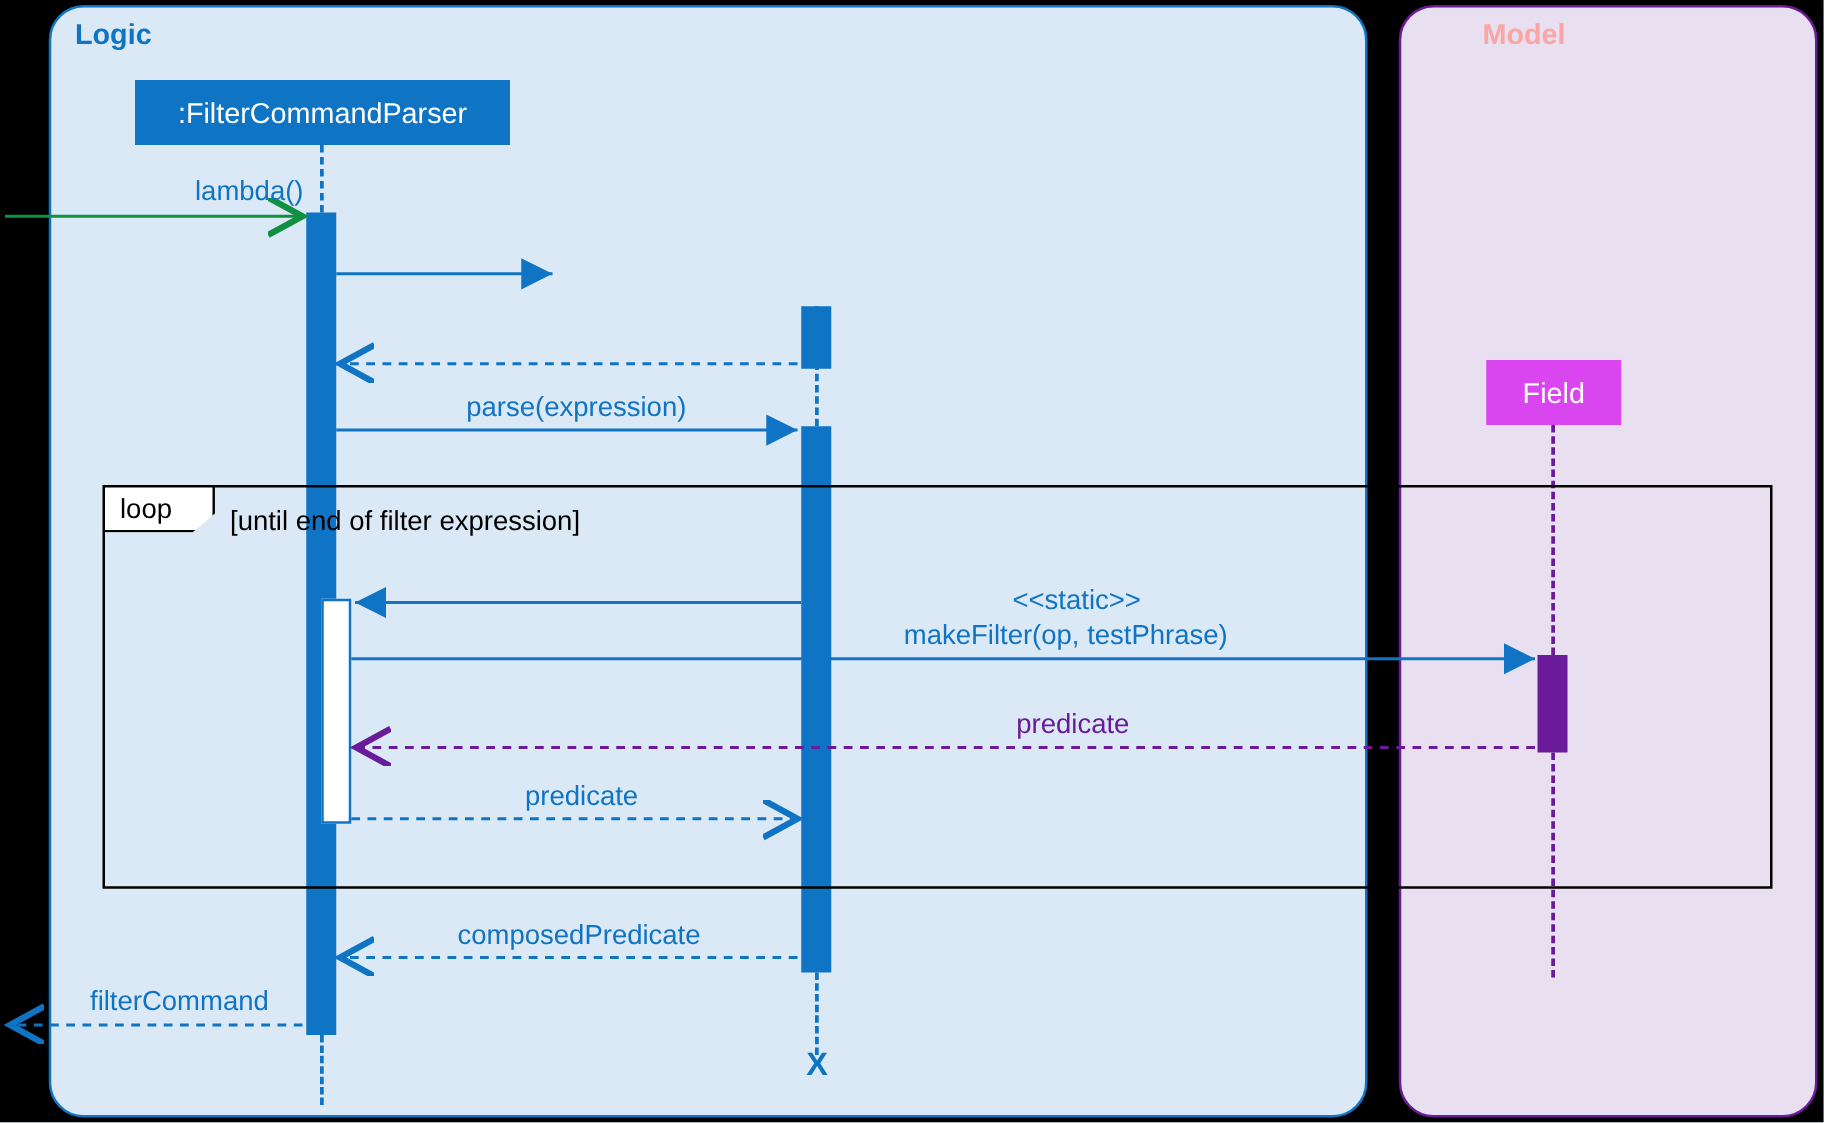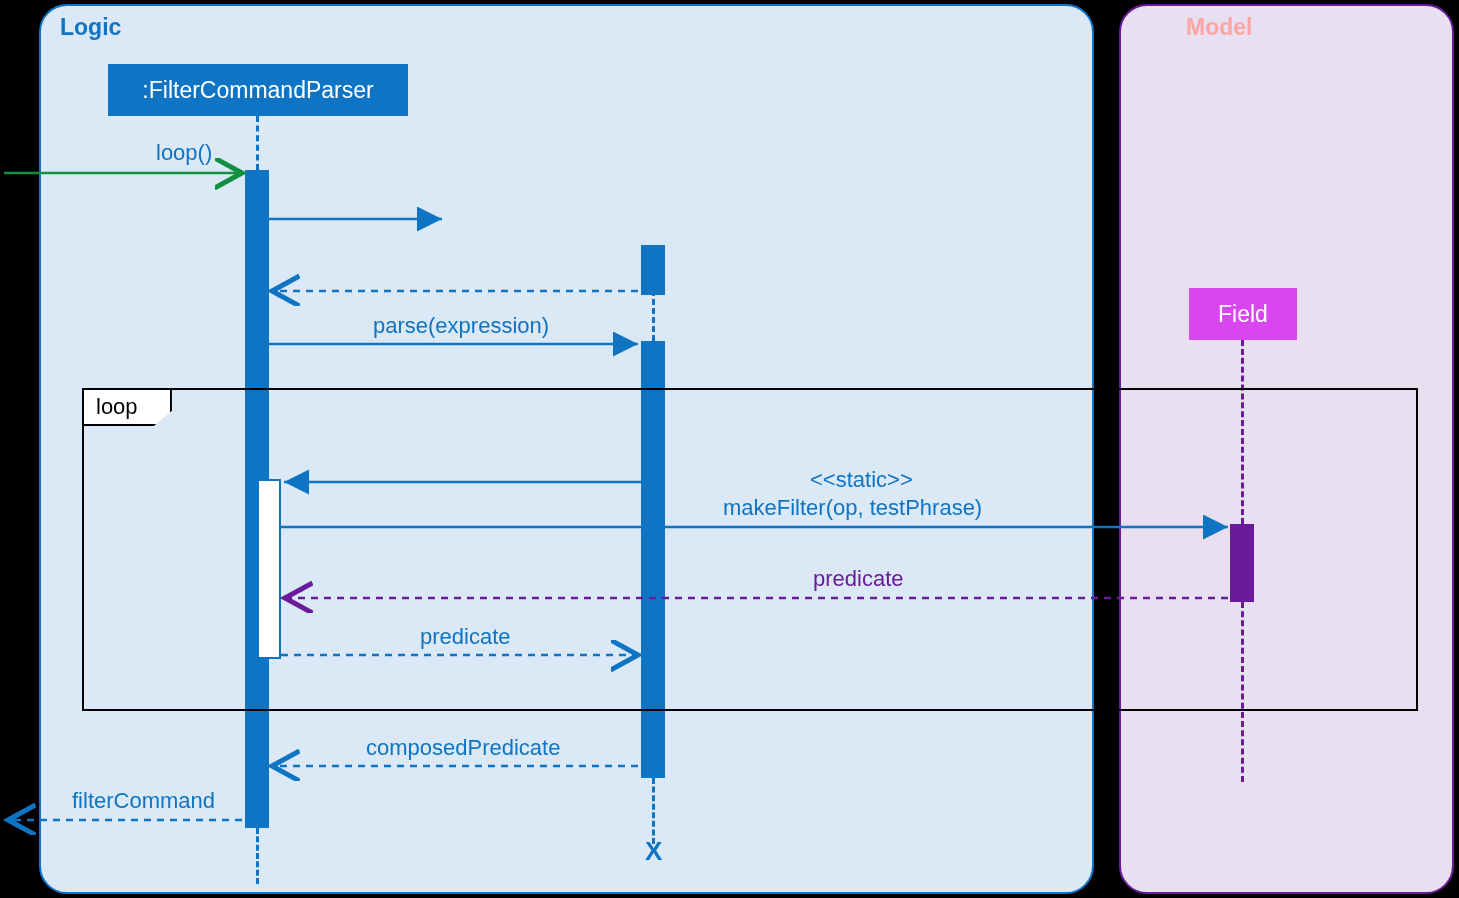--- a/index.html
+++ b/index.html
@@ -181,22 +181,23 @@
 
     <line x1="281" y1="655" x2="638" y2="655" stroke="#0f74c3" stroke-width="2.5" stroke-dasharray="7 6" marker-end="url(#ah-blue-open)"></line>
 
     <line x1="638" y1="766" x2="272" y2="766" stroke="#0f74c3" stroke-width="2.5" stroke-dasharray="7 6" marker-end="url(#ah-blue-open)"></line>
 
     <line x1="242" y1="820" x2="8" y2="820" stroke="#0f74c3" stroke-width="2.5" stroke-dasharray="7 6" marker-end="url(#ah-blue-open)"></line>
   </svg>
 
   <div class="destroy-x" style="left:645px; top:836px;">X</div>
 
-  <div class="msg-label lbl-blue" style="left:156px; top:140px;">loop()</div>
+  <div class="msg-label lbl-blue" style="left:156px; top:140px;">lambda()</div>
   <div class="msg-label lbl-blue" style="left:373px; top:313px;">parse(expression)</div>
+  <div class="msg-label lbl-black" style="left:184px; top:404px;">[until end of filter expression]</div>
   <div class="msg-label lbl-blue" style="left:810px; top:467px;">&lt;&lt;static&gt;&gt;</div>
   <div class="msg-label lbl-blue" style="left:723px; top:495px;">makeFilter(op, testPhrase)</div>
   <div class="msg-label lbl-purple" style="left:813px; top:566px;">predicate</div>
   <div class="msg-label lbl-blue" style="left:420px; top:624px;">predicate</div>
   <div class="msg-label lbl-blue" style="left:366px; top:735px;">composedPredicate</div>
   <div class="msg-label lbl-blue" style="left:72px; top:788px;">filterCommand</div>
 
 </div>
 
 </body></html>

